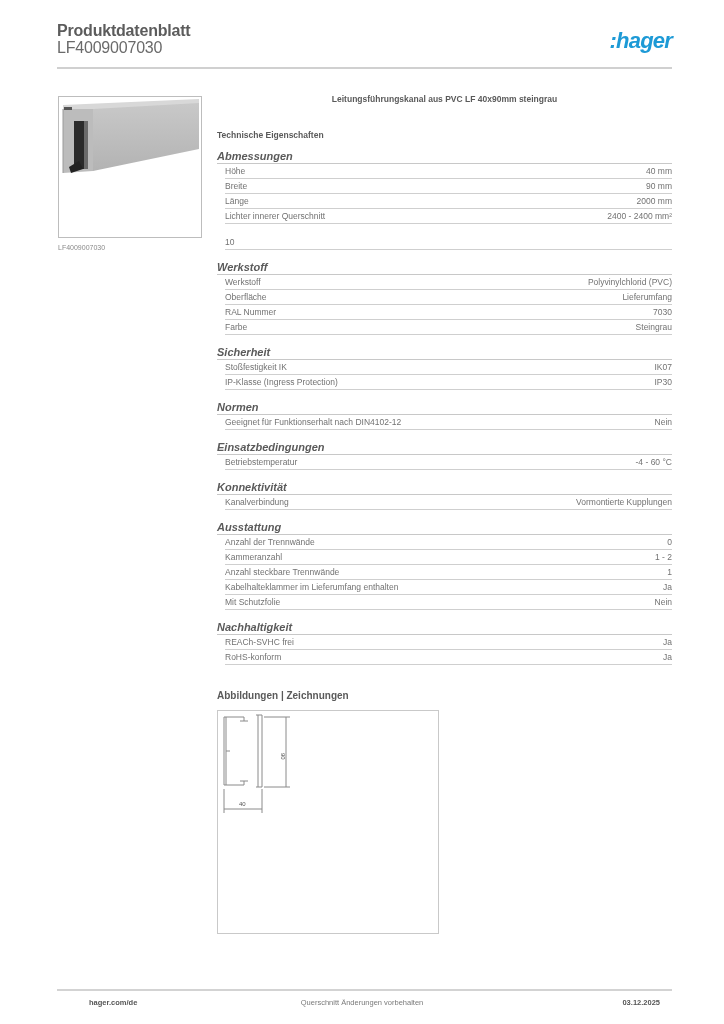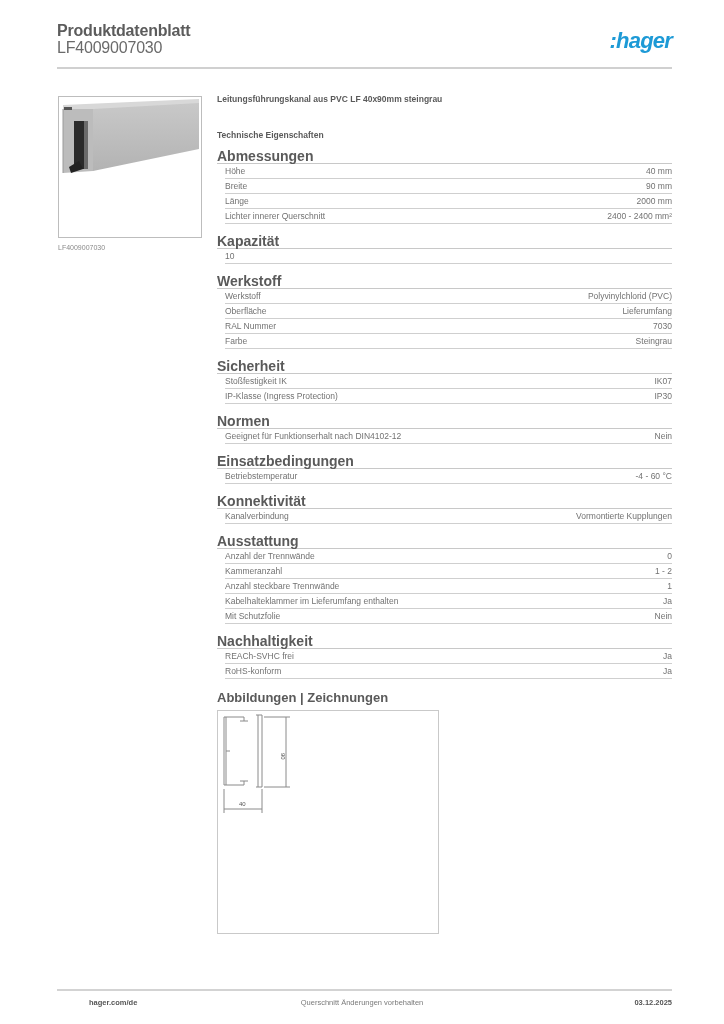--- a/index.html
+++ b/index.html
@@ -9,36 +9,36 @@
     .header { position: absolute; left: 57px; top: 20px; width: 615px; height: 52px; }
     .doc-title { position: absolute; left: 0; top: 2px; font-size: 16px; font-weight: bold; color: #5c5c5c; letter-spacing: -0.2px; }
     .doc-subtitle { position: absolute; left: 0; top: 19px; font-size: 16px; color: #6a6a6a; letter-spacing: -0.2px; }
     .logo { position: absolute; right: 0; top: 8px; font-size: 22px; font-weight: bold; color: #1d9ad6; letter-spacing: -0.8px; font-style: italic; }
     .header-rule { position: absolute; left: 57px; top: 67px; width: 615px; height: 2px; background: #d0d0d0; }
 
     .product-image { position: absolute; left: 58px; top: 96px; width: 144px; height: 142px; border: 1.5px solid #bdbdbd; background: #fff; overflow: hidden; }
     .product-caption { position: absolute; left: 58px; top: 244px; font-size: 7px; color: #8a8a8a; }
 
     .main { position: absolute; left: 217px; top: 94px; width: 455px; }
-    .product-desc { font-size: 8.5px; font-weight: bold; color: #5a5a5a; height: 16px; }
+    .product-desc { font-size: 8.5px; font-weight: bold; color: #5a5a5a; height: 16px; text-align: center; }
     .tech-title { margin-top: 20px; font-size: 8.5px; font-weight: bold; color: #5a5a5a; height: 20px; }
 
     .section { margin-bottom: 11px; }
-    .section-head { font-size: 14px; font-weight: bold; color: #5a5a5a; padding-bottom: 9px; border-bottom: 1px solid #c8c8c8; height: 14px; line-height: 12px; }
+    .section-head { font-size: 11px; font-weight: bold; color: #5a5a5a; padding-bottom: 9px; border-bottom: 1px solid #c8c8c8; height: 14px; line-height: 12px; font-style: italic; }
     .row { display: flex; justify-content: space-between; font-size: 8.5px; color: #727272; height: 15px; line-height: 14px; border-bottom: 1px solid #cfcfcf; margin-left: 8px; }
     .row .k { }
     .row .v { text-align: right; }
 
-    .drawings-title { position: absolute; left: 217px; top: 690px; font-size: 13px; font-weight: bold; color: #5a5a5a; }
+    .drawings-title { position: absolute; left: 217px; top: 690px; font-size: 10px; font-weight: bold; color: #5a5a5a; }
     .drawing-box { position: absolute; left: 217px; top: 710px; width: 222px; height: 224px; border: 1.5px solid #c9c9c9; background: #fff; }
 
     .footer-rule { position: absolute; left: 57px; top: 989px; width: 615px; height: 1.5px; background: #d3d3d3; }
     .footer-left { position: absolute; left: 57px; top: 998px; font-size: 7.5px; font-weight: bold; color: #555; padding-left: 32px; }
     .footer-center { position: absolute; left: 0; width: 724px; top: 998px; text-align: center; font-size: 7.5px; color: #7a7a7a; }
-    .footer-right { position: absolute; right: 52px; top: 998px; font-size: 7.5px; font-weight: bold; color: #555; }
+    .footer-right { position: absolute; right: 64px; top: 998px; font-size: 7.5px; font-weight: bold; color: #555; }
   </style>
 </head>
 <body>
 
 <div class="header">
   <div class="doc-title">Produktdatenblatt</div>
   <div class="doc-subtitle">LF4009007030</div>
   <div class="logo">:hager</div>
 </div>
 <div class="header-rule"></div>
@@ -80,21 +80,20 @@
         <div class="row">
           <span class="k">Länge</span>
           <span class="v">2000 mm</span>
         </div>
         <div class="row">
           <span class="k">Lichter innerer Querschnitt</span>
           <span class="v">2400 - 2400 mm²</span>
         </div>
       </div>
       <div class="section">
-        <div class="section-head">Kapazität</div>
         <div class="row">
           <span class="v">10</span>
         </div>
       </div>
       <div class="section">
         <div class="section-head">Werkstoff</div>
         <div class="row">
           <span class="k">Werkstoff</span>
           <span class="v">Polyvinylchlorid (PVC)</span>
         </div>

